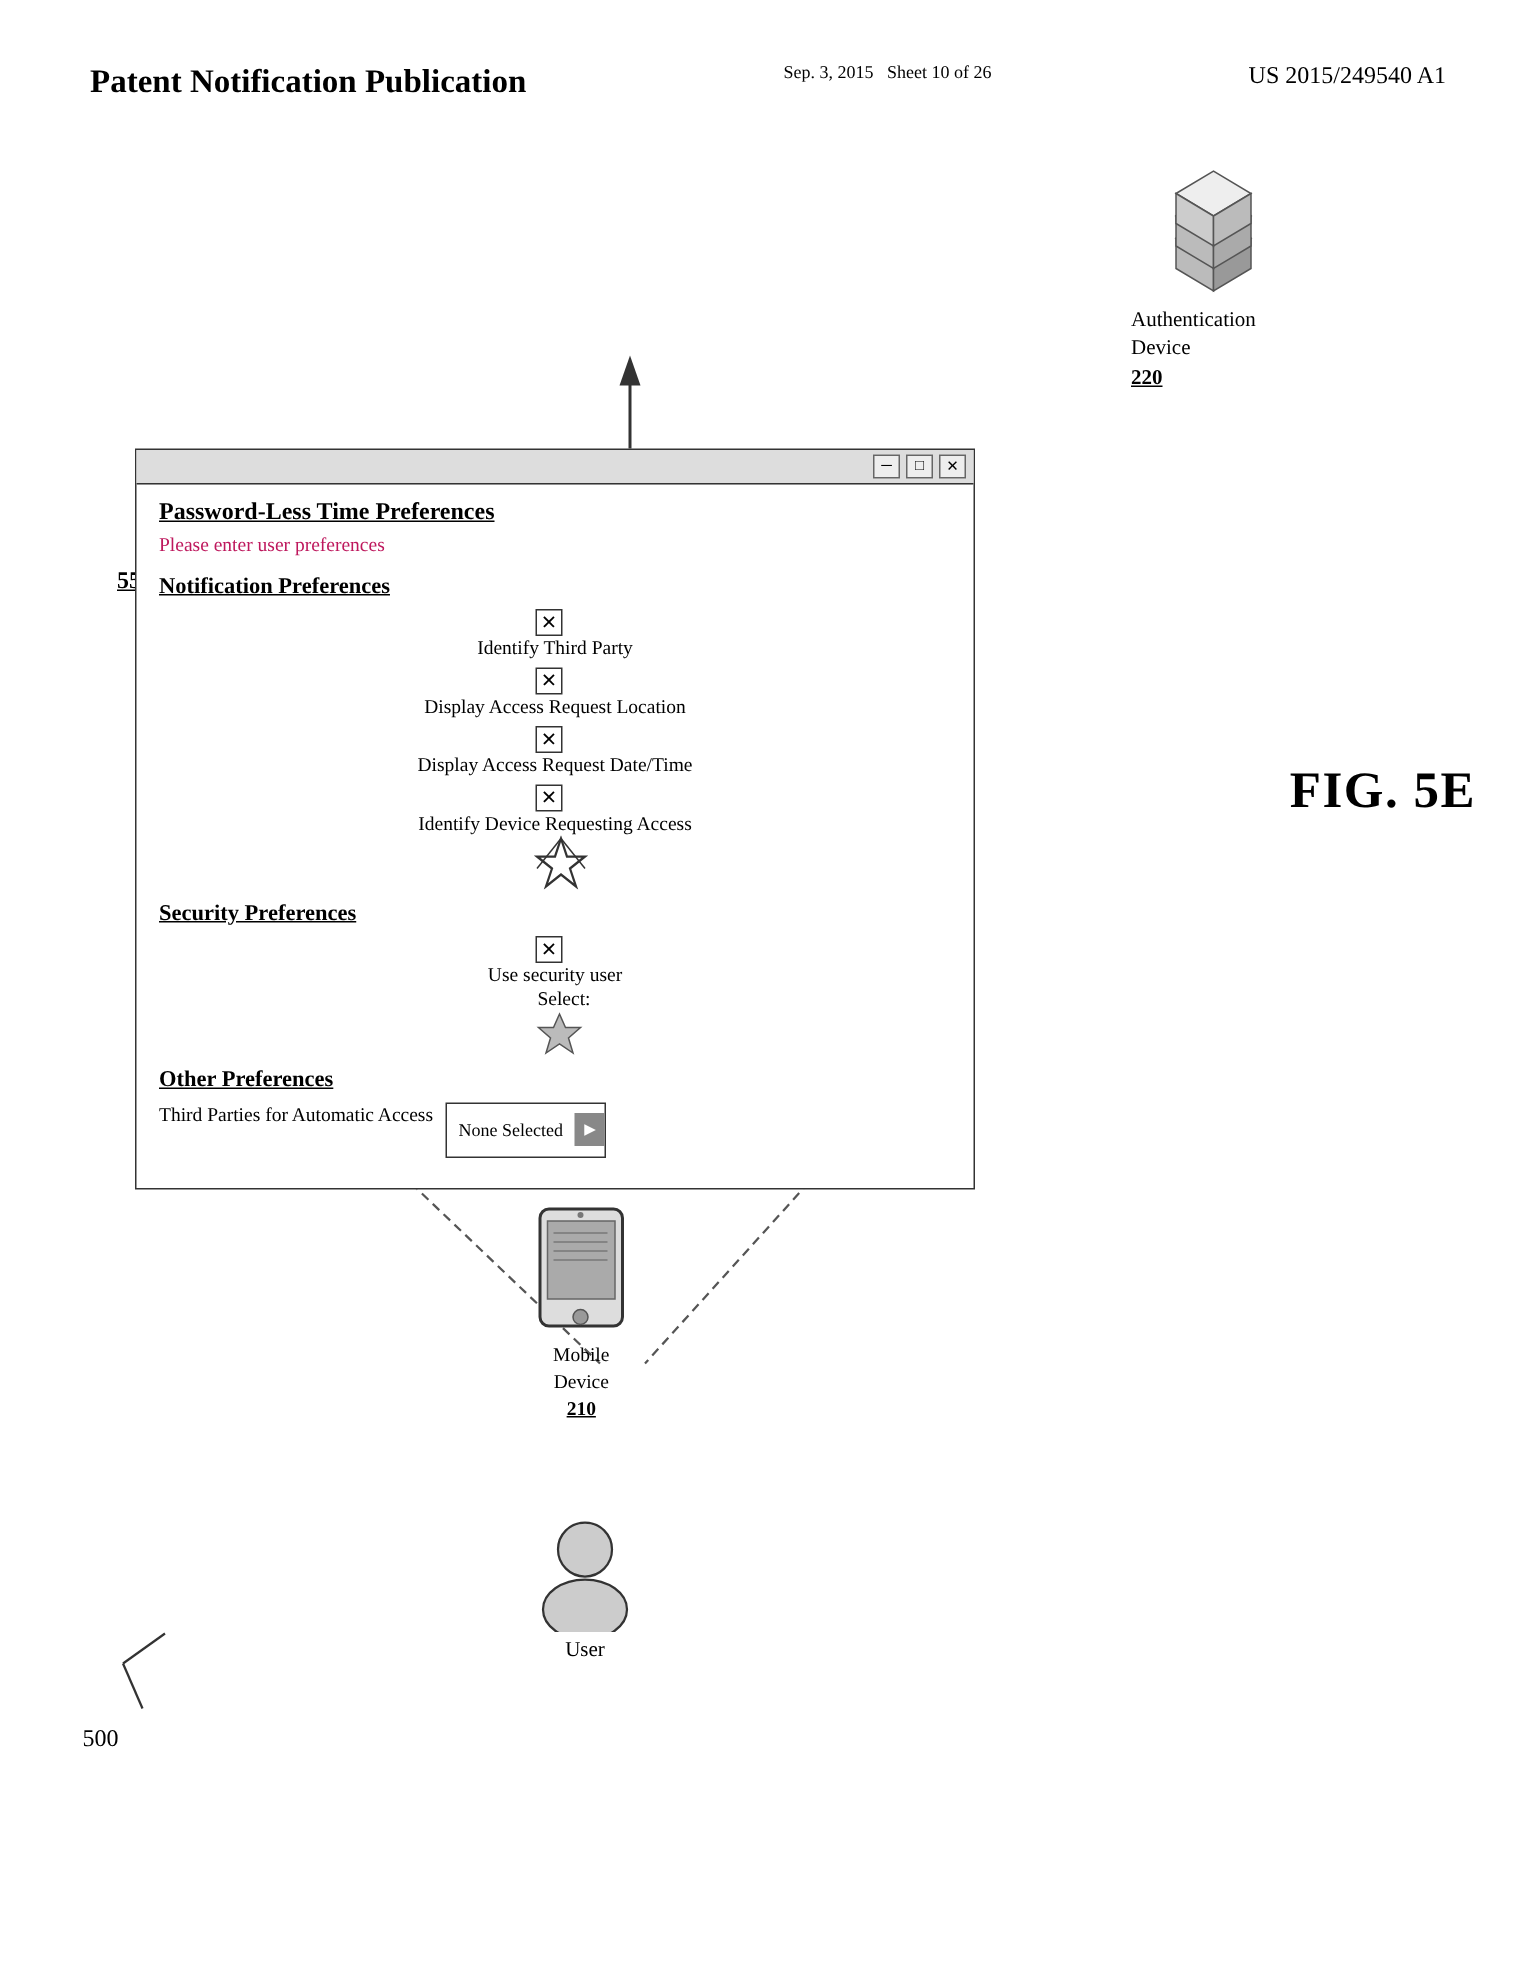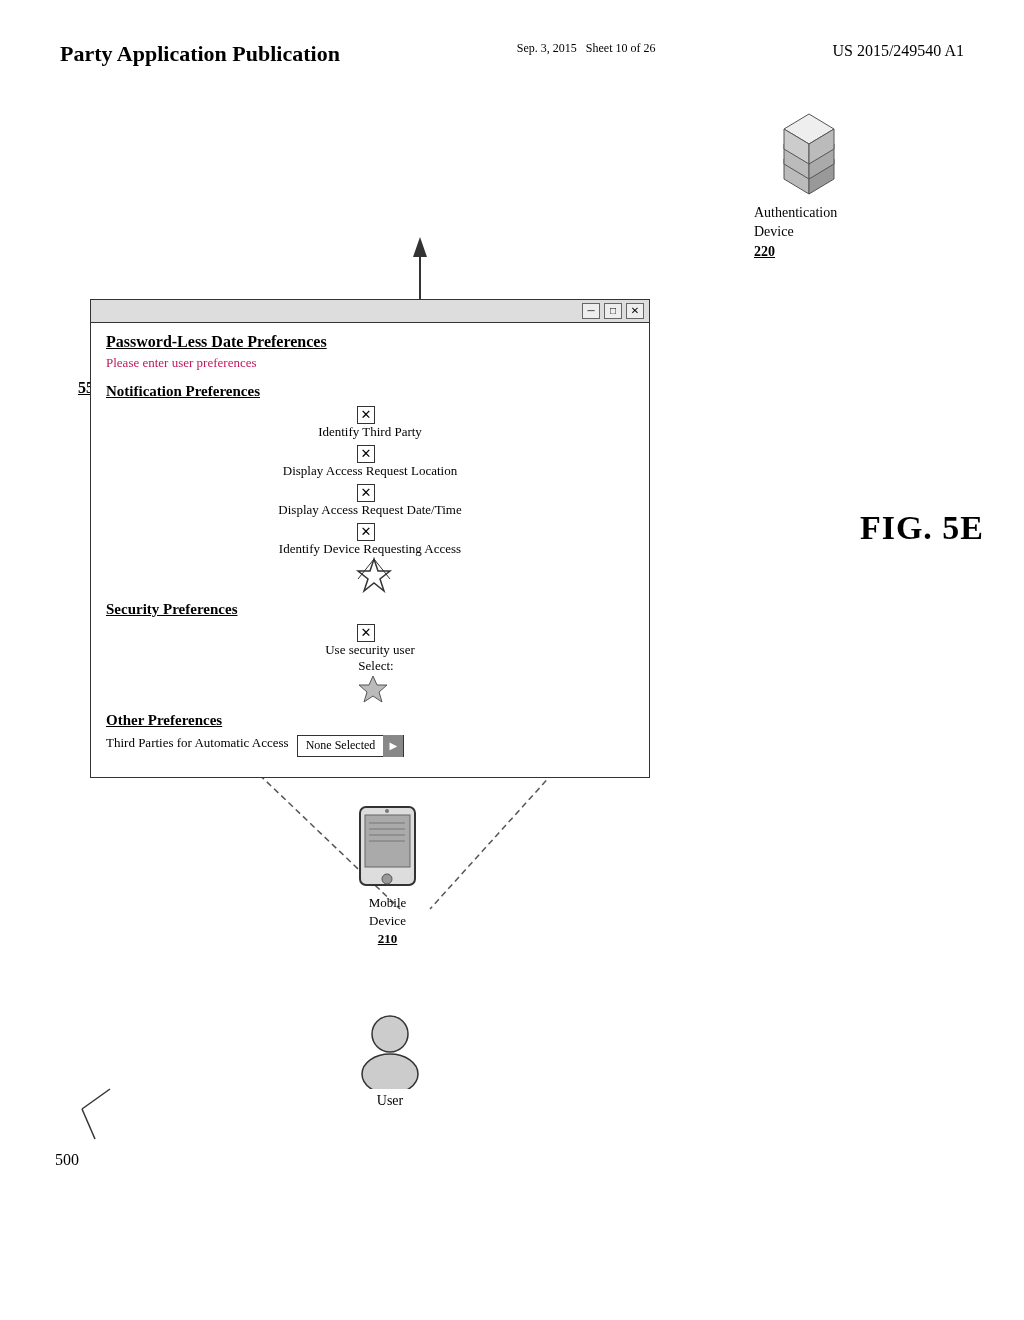--- a/index.html
+++ b/index.html
@@ -148,21 +148,21 @@
       display: flex;
       align-items: flex-start;
       margin-bottom: 5px;
       font-size: 13px;
     }
 
     .select-box {
       display: flex;
       align-items: center;
       border: 1px solid #333;
-      height: 22px;
+      height: 37px;
       margin-left: 6px;
     }
 
     .select-box-text {
       padding: 0 8px;
       font-size: 12px;
     }
 
     .select-box-arrow {
       width: 20px;
@@ -190,21 +190,21 @@
       top: 0; left: 0;
       width: 100%;
       height: 100%;
       pointer-events: none;
     }
   </style>
 </head>
 <body>
 
 <div class="header">
-  <div class="header-left">Party Application Publication</div>
+  <div class="header-left">Patent Notification Publication</div>
   <div class="header-center">
     <span>Sep. 3, 2015</span>&nbsp;&nbsp;
     <span>Sheet 10 of 26</span>
   </div>
   <div class="header-right">US 2015/249540 A1</div>
 </div>
 
 <div class="main-content">
 
   <svg class="connector-lines" viewBox="0 0 1024 1200">
@@ -255,21 +255,21 @@
   <div class="pref-window">
 
     <div class="window-titlebar">
       <div class="window-btn">─</div>
       <div class="window-btn">□</div>
       <div class="window-btn">✕</div>
     </div>
 
     <div class="window-content">
 
-      <div class="window-title-text">Password-Less Date Preferences</div>
+      <div class="window-title-text">Password-Less Time Preferences</div>
       <div class="window-subtitle">Please enter user preferences</div>
 
       <div class="section-header">Notification Preferences</div>
 
       <div class="pref-row">
         <div class="checkbox checked"></div>
         <span>Identify Third Party</span>
       </div>
 
       <div class="pref-row">

